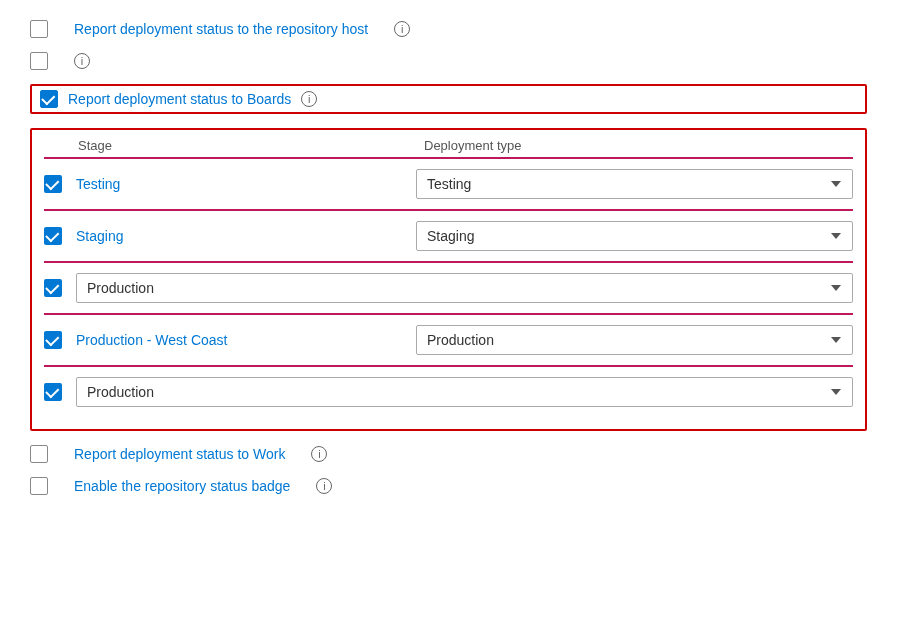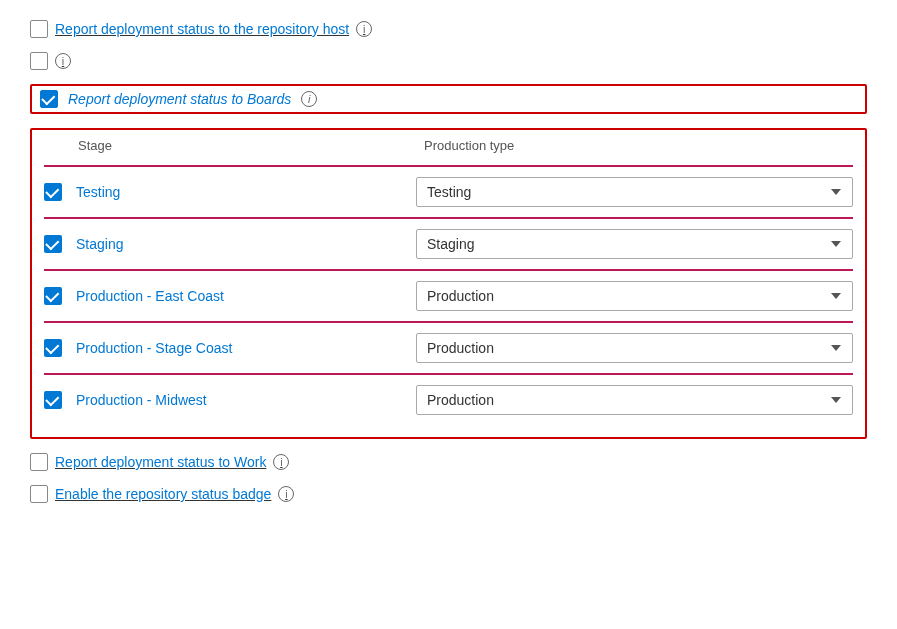--- a/index.html
+++ b/index.html
@@ -7,22 +7,21 @@
       font-family: -apple-system, BlinkMacSystemFont, 'Segoe UI', sans-serif;
       font-size: 14px;
       background: #fff;
       color: #333;
       padding: 20px 30px;
     }
     .option-row {
       display: flex;
       align-items: center;
       margin-bottom: 14px;
-      gap: 7px;
-      text-decoration: underline;
+      gap: 26px;
     }
     .checkbox-outer {
       width: 18px;
       height: 18px;
       border: 1.5px solid #888;
       border-radius: 2px;
       display: flex;
       align-items: center;
       justify-content: center;
       flex-shrink: 0;
@@ -60,35 +59,33 @@
       flex-shrink: 0;
     }
     .boards-row {
       border: 2px solid #c00;
       border-radius: 2px;
       padding: 4px 8px;
       display: flex;
       align-items: center;
       gap: 10px;
       margin-bottom: 14px;
-      font-style: italic;
     }
     .boards-row .checkbox-outer {
       width: 18px;
       height: 18px;
     }
     .stage-table-container {
       border: 2px solid #c00;
       border-radius: 2px;
       margin-bottom: 14px;
       padding: 8px 12px 12px 12px;
     }
     .stage-table-header {
       display: flex;
-      margin-bottom: 8px;
       padding: 0 0 4px 0;
     }
     .col-stage {
       flex: 0 0 380px;
       color: #555;
       font-size: 13px;
       padding-left: 34px;
     }
     .col-deploy {
       flex: 1;
@@ -181,21 +178,21 @@
 
 <div class="boards-row">
   <div class="checkbox-outer checked"></div>
   <span class="option-label">Report deployment status to Boards</span>
   <div class="info-icon">i</div>
 </div>
 
 <div class="stage-table-container">
   <div class="stage-table-header">
     <div class="col-stage">Stage</div>
-    <div class="col-deploy">Production type</div>
+    <div class="col-deploy">Deployment type</div>
   </div>
 
   <div class="stage-row">
     <div class="stage-checkbox"></div>
     <span class="stage-name">Testing</span>
     <div class="deploy-select">
       <div class="select-wrapper">
         <select class="select-box">
           <option>Testing</option>
           <option>Staging</option>
@@ -214,49 +211,47 @@
           <option>Testing</option>
           <option selected="">Staging</option>
           <option>Production</option>
         </select>
       </div>
     </div>
   </div>
 
   <div class="stage-row">
     <div class="stage-checkbox"></div>
-    <span class="stage-name">Production - East Coast</span>
     <div class="deploy-select">
       <div class="select-wrapper">
         <select class="select-box">
           <option>Testing</option>
           <option>Staging</option>
           <option selected="">Production</option>
         </select>
       </div>
     </div>
   </div>
 
   <div class="stage-row">
     <div class="stage-checkbox"></div>
-    <span class="stage-name">Production - Stage Coast</span>
+    <span class="stage-name">Production - West Coast</span>
     <div class="deploy-select">
       <div class="select-wrapper">
         <select class="select-box">
           <option>Testing</option>
           <option>Staging</option>
           <option selected="">Production</option>
         </select>
       </div>
     </div>
   </div>
 
   <div class="stage-row">
     <div class="stage-checkbox"></div>
-    <span class="stage-name">Production - Midwest</span>
     <div class="deploy-select">
       <div class="select-wrapper">
         <select class="select-box">
           <option>Testing</option>
           <option>Staging</option>
           <option selected="">Production</option>
         </select>
       </div>
     </div>
   </div>

